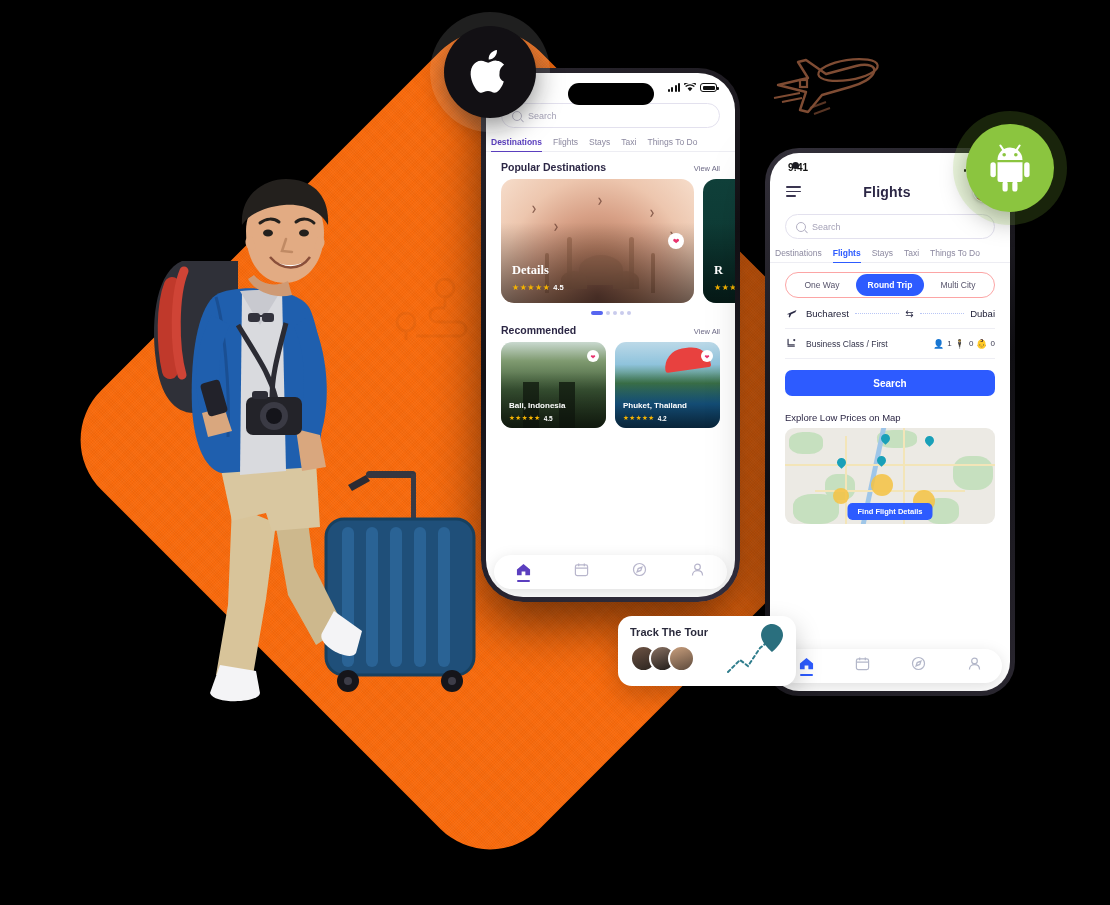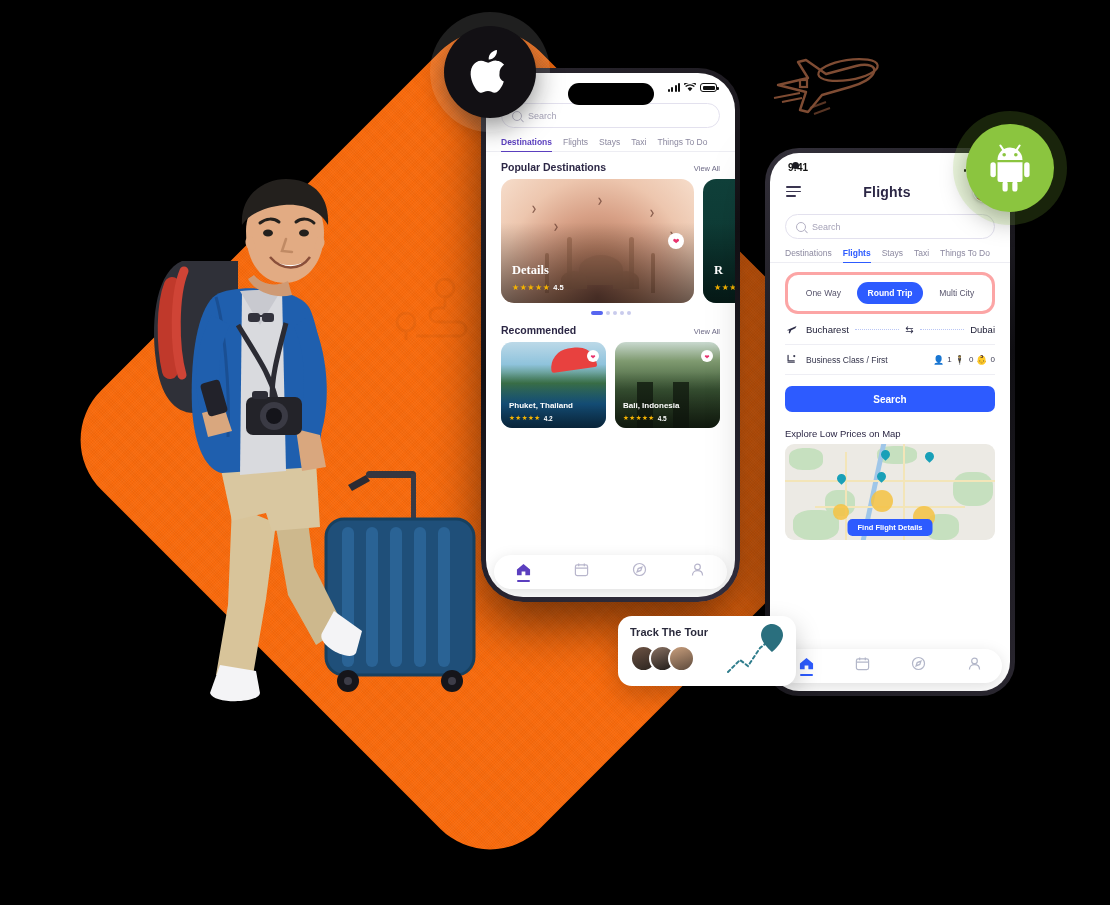--- a/index.html
+++ b/index.html
@@ -70,21 +70,21 @@
 
   
   .search{ margin:8px 15px 0; height:25px; border:1px solid #e3e1ee; border-radius:13px;
            display:flex; align-items:center; gap:6px; padding:0 10px; background:#fff; }
   .search span{ font-size:9px; color:#a6a3b8; }
   .mag{ width:10px; height:10px; border:1.3px solid #b4b1c4; border-radius:50%; position:relative; flex:none; }
   .mag::after{ content:""; position:absolute; right:-3px; bottom:-2px; width:4px; height:1.3px;
                background:#b4b1c4; transform:rotate(45deg); border-radius:1px; }
 
   
-  .tabs{ display:flex; gap:11px; padding:9px 15px 0; }
+  .tabs{ display:flex; gap:11px; padding:9px 5px 0; }
   .tab{ font-size:8.5px; color:#8c89a0; white-space:nowrap; padding-bottom:4px; cursor:pointer; }
   .tab.active{ font-weight:700; }
   #iphone .tab.active{ color:#5b3fbf; border-bottom:1.8px solid #5b3fbf; }
   #android .tab.active{ color:#2D5BFF; border-bottom:1.8px solid #2D5BFF; }
   .divider{ height:1px; background:#ededf3; margin-top:-1px; }
 
   
   .sec{ display:flex; align-items:baseline; justify-content:space-between; padding:9px 15px 6px; }
   .sec h3{ font-size:10.5px; color:#2c2745; font-weight:700; }
   .sec a{ font-size:7.5px; color:#6d6a86; cursor:pointer; }
@@ -135,21 +135,21 @@
   
   .bottomnav{ position:absolute; left:8px; right:8px; bottom:8px; height:34px;
               background:#fff; border-radius:17px; box-shadow:0 4px 16px rgba(0,0,0,.13);
               display:flex; align-items:center; justify-content:space-around; }
   .navitem{ display:flex; flex-direction:column; align-items:center; gap:3px; cursor:pointer; }
   .navitem .ind{ width:13px; height:2.5px; border-radius:2px; background:transparent; }
   #iphone .navitem.active .ind{ background:#5b3fbf; }
   #android .navitem.active .ind{ background:#2D5BFF; }
 
   
-  .trip-toggle{ margin:9px 15px 0; height:42px; border:3px solid #fca5a5; border-radius:13px;
+  .trip-toggle{ margin:9px 15px 0; height:26px; border:1px solid #fca5a5; border-radius:13px;
                 display:flex; align-items:center; padding:2px; }
   .trip-toggle div{ flex:1; text-align:center; font-size:8.5px; color:#56536b;
                     line-height:22px; border-radius:11px; cursor:pointer; }
   .trip-toggle div.on{ background:#2D5BFF; color:#fff; font-weight:700; }
 
   .frow{ display:flex; align-items:center; gap:8px; margin:0 15px; padding:9px 0;
          border-bottom:1px solid #eeeef4; }
   .frow .ic{ width:13px; flex:none; display:flex; justify-content:center; color:#3b3b52; }
   .route{ display:flex; align-items:center; gap:6px; flex:1; }
   .city{ font-size:9.5px; font-weight:400; color:#22223a; }
@@ -383,41 +383,41 @@
         <i></i>
       </div>
 
       <div class="sec">
         <h3>Recommended</h3>
         <a>View All</a>
       </div>
 
       <div class="reco">
         <div class="rcard">
+          <div class="art-bali">
+            <div class="gate" style="left:22px;"></div>
+            <div class="gate" style="left:58px;"></div>
+          </div>
+          <div class="cardgrad"></div>
+          <div class="rtitle">Bali, Indonesia</div>
+          <div class="rrate">
+            <span class="stars">★★★★★</span>
+            <span class="ratenum">4.5</span>
+          </div>
+          <div class="heart sm">❤</div>
+        </div>
+        <div class="rcard">
           <div class="art-phuket">
             <div class="chute"></div>
           </div>
           <div class="cardgrad"></div>
           <div class="rtitle">Phuket, Thailand</div>
           <div class="rrate">
             <span class="stars">★★★★★</span>
             <span class="ratenum">4.2</span>
-          </div>
-          <div class="heart sm">❤</div>
-        </div>
-        <div class="rcard">
-          <div class="art-bali">
-            <div class="gate" style="left:22px;"></div>
-            <div class="gate" style="left:58px;"></div>
-          </div>
-          <div class="cardgrad"></div>
-          <div class="rtitle">Bali, Indonesia</div>
-          <div class="rrate">
-            <span class="stars">★★★★★</span>
-            <span class="ratenum">4.5</span>
           </div>
           <div class="heart sm">❤</div>
         </div>
       </div>
 
       <div class="bottomnav">
         <div class="navitem active">
           <svg width="15" height="15" viewBox="0 0 16 16">
             <path d="M8 2 L15 8 L15 14 L10 14 L10 10 L6 10 L6 14 L1 14 L1 8 Z" fill="#5B3FBF"></path>
           </svg>

